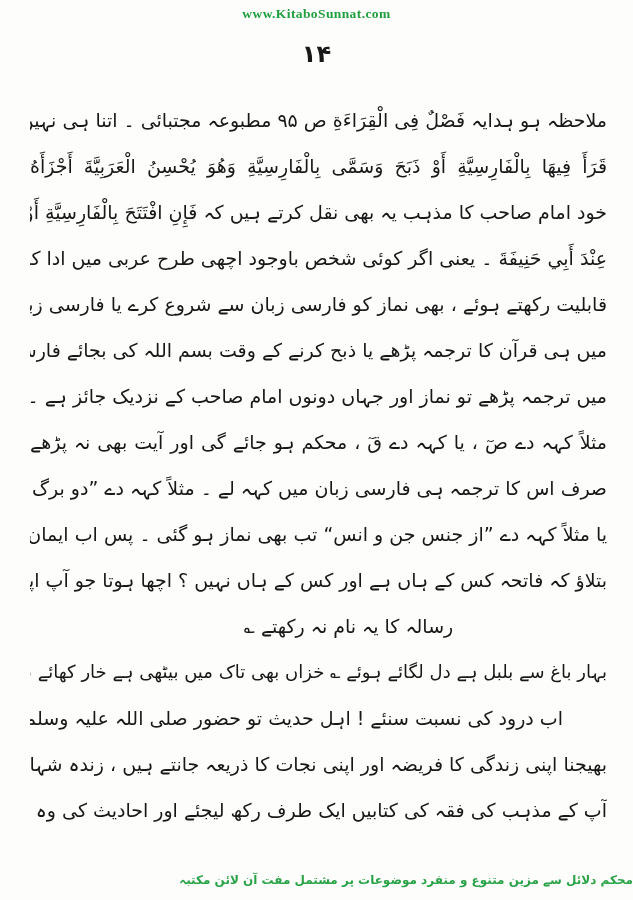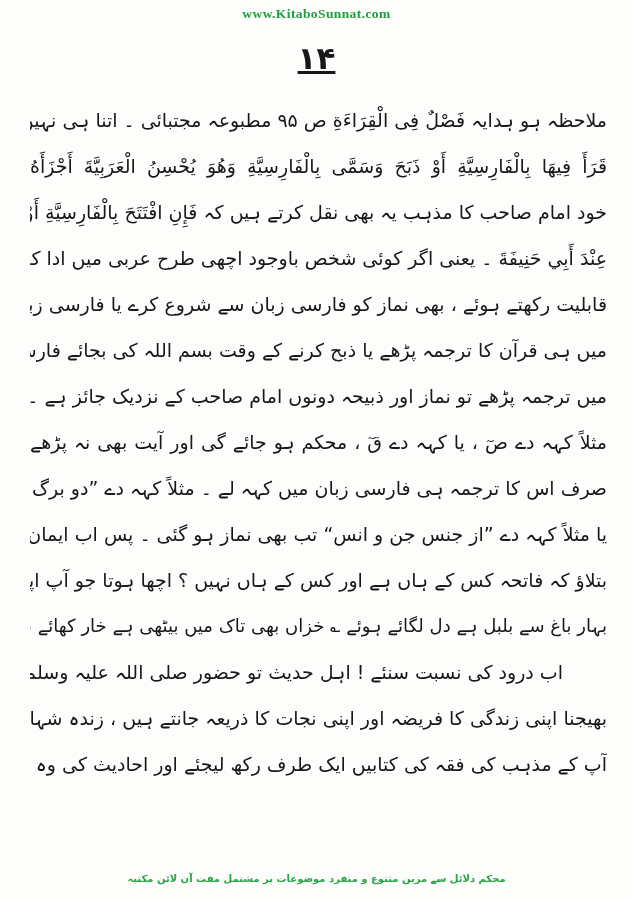--- a/index.html
+++ b/index.html
@@ -19,24 +19,23 @@
     font-family: "Liberation Serif", serif;
     font-weight: bold;
     font-size: 13.5px;
     letter-spacing: 0.4px;
     color: var(--green, #1f9e3e);
   }
   .page-number {
     position: absolute;
     top: 40px; left: 0; right: 0;
     text-align: center;
-    font-size: 31px;
+    font-size: 24px;
     font-weight: bold;
     color: var(--ink, #161616);
-    text-decoration: underline;
   }
   .body-text {
     position: absolute;
     top: 97px;
     right: 26px;
     left: 30px;
     direction: rtl;
     color: var(--ink, #161616);
     font-size: 19px;
   }
@@ -56,22 +55,21 @@
   .text-line.poetry-line {
     font-size: 18px;
   }
   .text-line.indented {
     padding-right: 44px;
   }
   .bottom-watermark {
     position: absolute;
     top: 873px; left: 0; right: 0;
     direction: rtl;
-    text-align: center;
-    font-size: 10px;
+    font-size: 12px;
     font-weight: bold;
     color: var(--green, #1f9e3e);
     opacity: 0.95;
   }
 </style>
 </head>
 <body>
 
 <div class="page">
 
@@ -79,25 +77,26 @@
 
   <div class="page-number">۱۴</div>
 
   <div class="body-text">
     <div class="text-line">ملاحظہ ہو ہدایہ فَصْلٌ فِی الْقِرَاءَةِ ص ۹۵ مطبوعہ مجتبائی ۔ اتنا ہی نہیں بلکہ یہی حضرات</div>
     <div class="text-line">قَرَأَ فِيهَا بِالْفَارِسِيَّةِ أَوْ ذَبَحَ وَسَمَّى بِالْفَارِسِيَّةِ وَهُوَ يُحْسِنُ الْعَرَبِيَّةَ أَجْزَأَهُ</div>
     <div class="text-line">خود امام صاحب کا مذہب یہ بھی نقل کرتے ہیں کہ فَإِنِ افْتَتَحَ بِالْفَارِسِيَّةِ أَوْ</div>
     <div class="text-line">عِنْدَ أَبِي حَنِيفَةَ ۔ یعنی اگر کوئی شخص باوجود اچھی طرح عربی میں ادا کرنے کی</div>
     <div class="text-line">قابلیت رکھتے ہوئے ، بھی نماز کو فارسی زبان سے شروع کرے یا فارسی زبان</div>
     <div class="text-line">میں ہی قرآن کا ترجمہ پڑھے یا ذبح کرنے کے وقت بسم اللہ کی بجائے فارسی</div>
-    <div class="text-line">میں ترجمہ پڑھے تو نماز اور ذبیحہ دونوں امام صاحب کے نزدیک جائز ہے ۔</div>
+    <div class="text-line">میں ترجمہ پڑھے تو نماز اور جہاں دونوں امام صاحب کے نزدیک جائز ہے ۔</div>
     <div class="text-line">مثلاً کہہ دے صٓ ، یا کہہ دے قٓ ، محکم ہو جائے گی اور آیت بھی نہ پڑھے</div>
     <div class="text-line">صرف اس کا ترجمہ ہی فارسی زبان میں کہہ لے ۔ مثلاً کہہ دے ”دو برگ سبز“</div>
     <div class="text-line">یا مثلاً کہہ دے ”از جنس جن و انس“ تب بھی نماز ہو گئی ۔ پس اب ایمان سے</div>
     <div class="text-line">بتلاؤ کہ فاتحہ کس کے ہاں ہے اور کس کے ہاں نہیں ؟ اچھا ہوتا جو آپ اپنے</div>
+    <div class="text-line short-line">رسالہ کا یہ نام نہ رکھتے ؎</div>
     <div class="text-line poetry-line">بہار باغ سے بلبل ہے دل لگائے ہوئے ؎ خزاں بھی تاک میں بیٹھی ہے خار کھائے ہوئے</div>
     <div class="text-line indented">اب درود کی نسبت سنئے ! اہل حدیث تو حضور صلی اللہ علیہ وسلم پر درود</div>
     <div class="text-line">بھیجنا اپنی زندگی کا فریضہ اور اپنی نجات کا ذریعہ جانتے ہیں ، زندہ شہادت لیجئے ۔</div>
     <div class="text-line">آپ کے مذہب کی فقہ کی کتابیں ایک طرف رکھ لیجئے اور احادیث کی وہ کتابیں</div>
   </div>
 
   <div class="bottom-watermark">محکم دلائل سے مزین متنوع و منفرد موضوعات پر مشتمل مفت آن لائن مکتبہ</div>
 
 </div>
 

